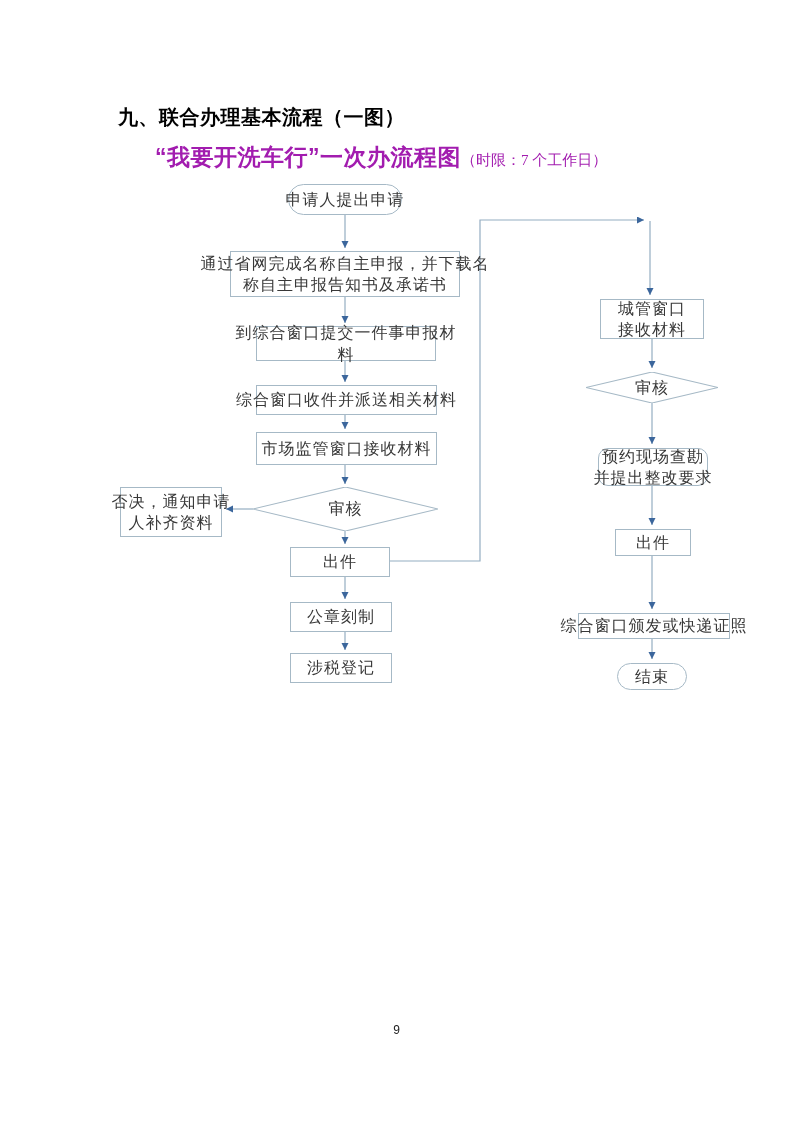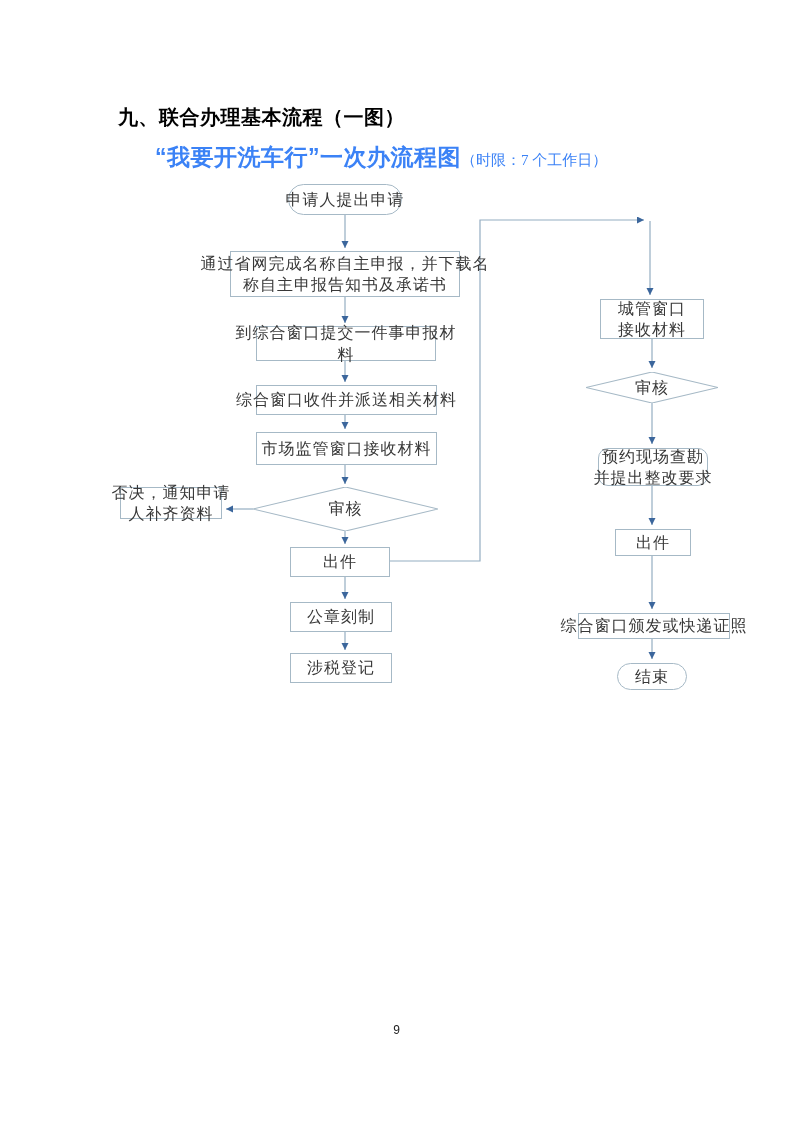--- a/index.html
+++ b/index.html
@@ -13,21 +13,21 @@
     color:#383838;
   }
   .h1{
     position:absolute;left:118px;top:104px;
     font-family:"Liberation Sans", sans-serif;
     font-weight:700;font-size:20px;color:#000;
     letter-spacing:0.5px;white-space:nowrap;
   }
   .h2{
     position:absolute;left:155px;top:142px;
-    white-space:nowrap;color:#3b82f6;text-align:right;
+    white-space:nowrap;color:#a21caf;text-align:right;
   }
   .h2 .h2-main{
     font-family:"Liberation Sans", sans-serif;
     font-weight:700;font-size:23px;letter-spacing:0.5px;
     vertical-align:baseline;
   }
   .h2 .h2-note{
     font-family:"Liberation Serif", serif;
     font-weight:400;font-size:15px;
     vertical-align:baseline;
@@ -125,21 +125,21 @@
     <span class="node-label">市场监管窗口接收材料</span>
   </div>
 
   <div class="node diamond" style="left:253px;top:487px;width:185px;height:44px;">
     <svg class="shape" viewBox="0 0 100 100" preserveAspectRatio="none">
       <polygon points="50,0 100,50 50,100 0,50"></polygon>
     </svg>
     <span class="node-label">审核</span>
   </div>
 
-  <div class="node" style="left:120px;top:487px;width:102px;height:32px;">
+  <div class="node" style="left:120px;top:487px;width:102px;height:50px;">
     <span class="node-label">否决，通知申请
 人补齐资料</span>
   </div>
 
   <div class="node" style="left:290px;top:547px;width:100px;height:30px;">
     <span class="node-label">出件</span>
   </div>
 
   <div class="node" style="left:290px;top:602px;width:102px;height:30px;">
     <span class="node-label">公章刻制</span>

